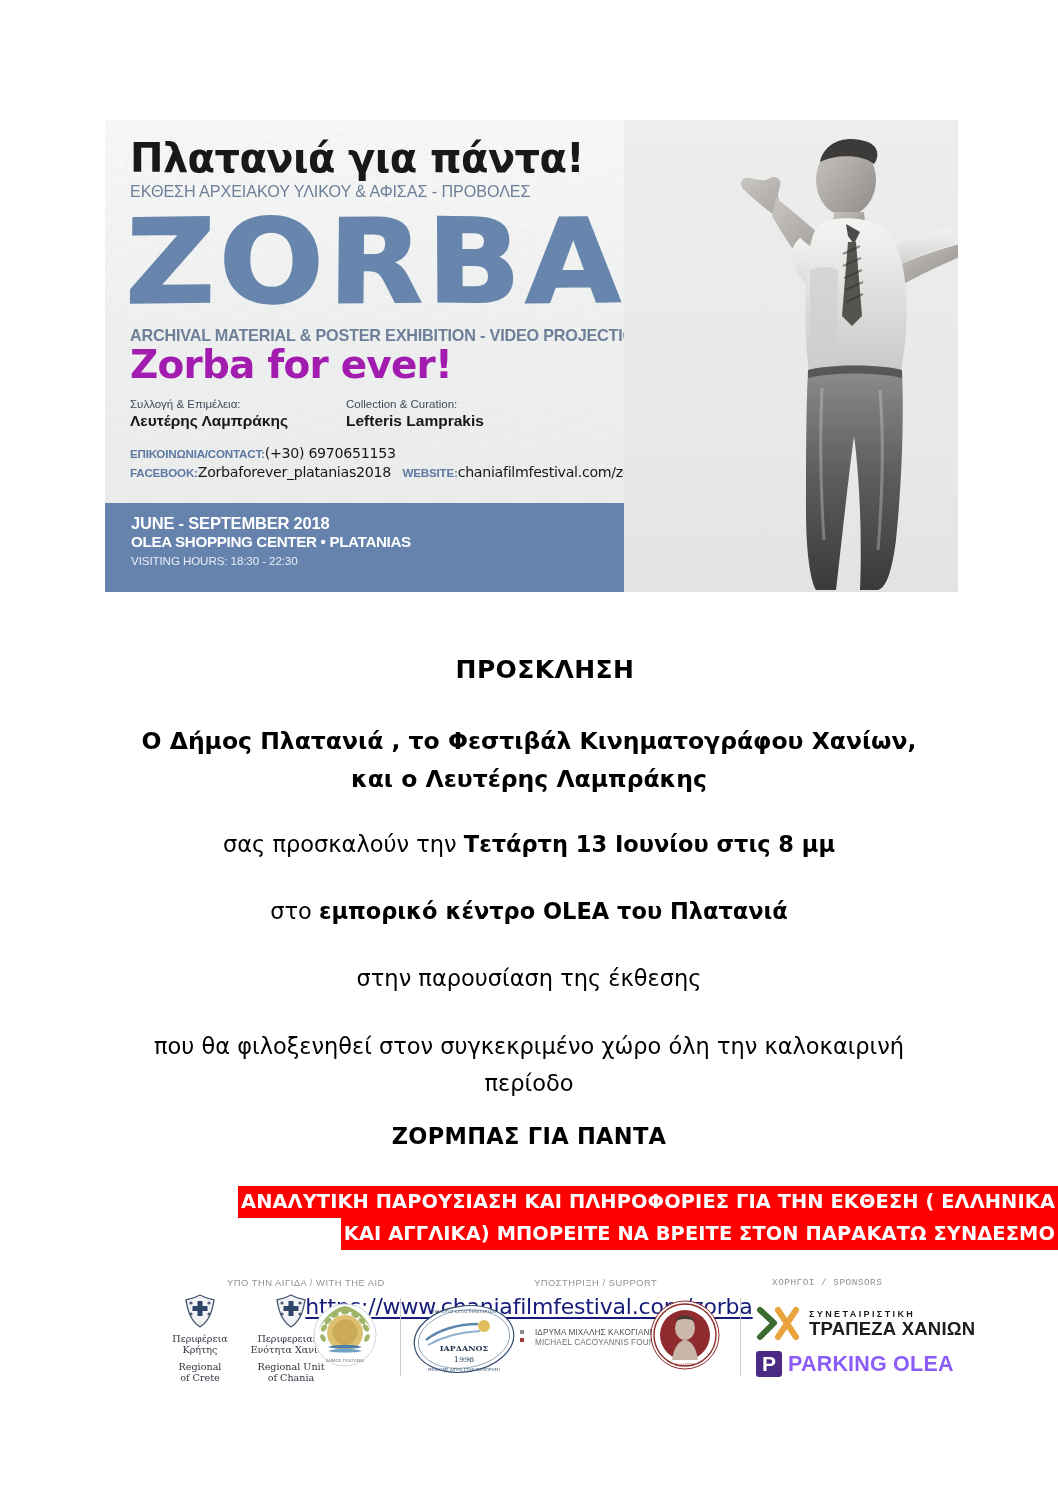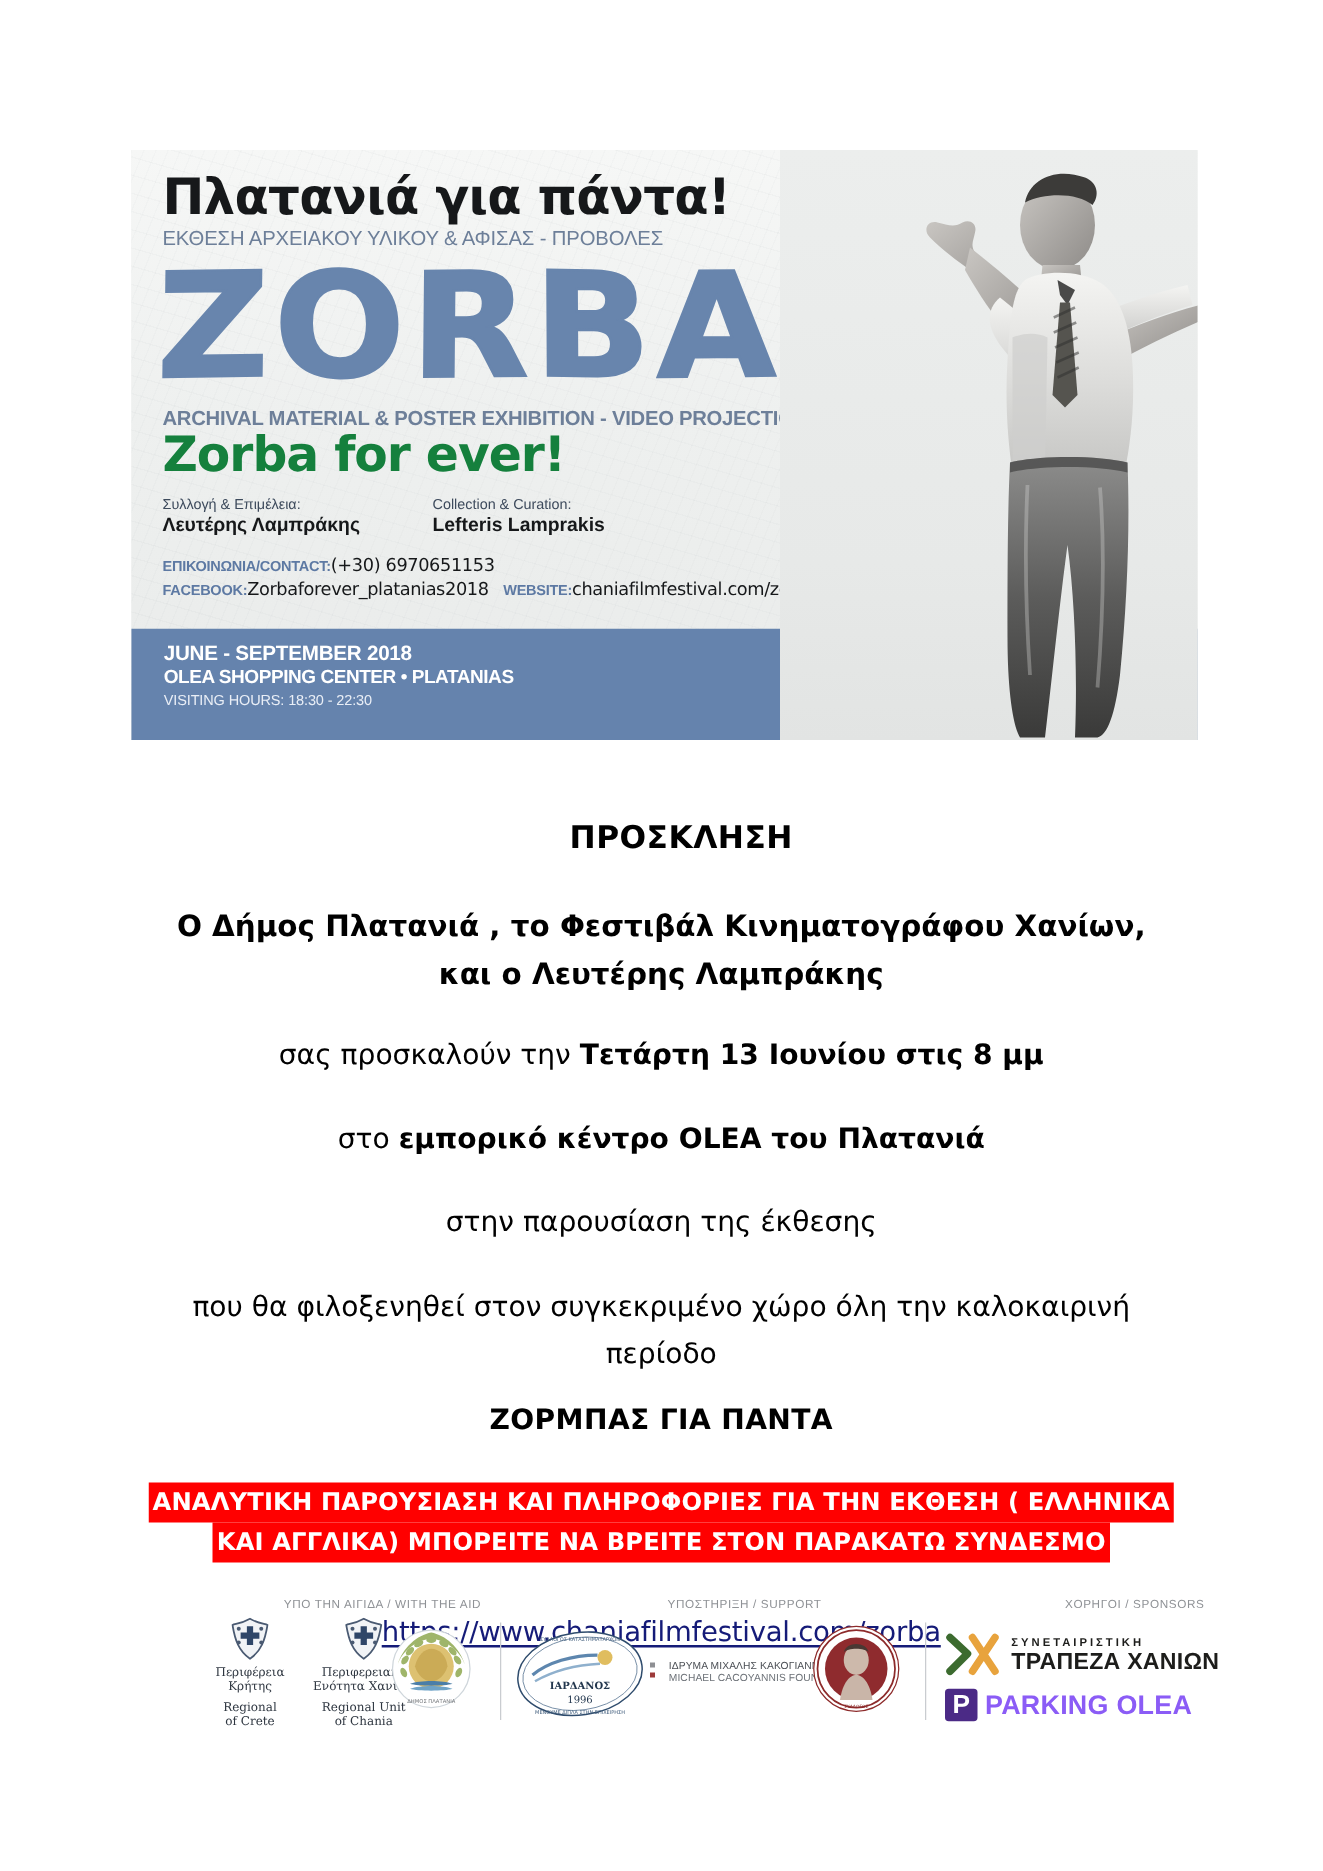--- a/index.html
+++ b/index.html
@@ -116,21 +116,21 @@
     color: #6d7f99;
     line-height: 1.0;
     margin: 4px 0 2px 0;
     white-space: nowrap;
   }
   .b-title-en {
     font-family: "DejaVu Sans", sans-serif;
     font-weight: 700;
     font-size: 39px;
     letter-spacing: -0.8px;
-    color: #15803d;
+    color: #a21caf;
     line-height: 1.05;
     margin: 0 0 12px 0;
     white-space: nowrap;
   }
 
   .curation {
     display: flex;
     gap: 36px;
     margin: 4px 0 14px 0;
   }
@@ -280,21 +280,21 @@
   }
   .p-wrap {
     font-size: 22.5px;
     line-height: 1.62;
     margin: 0 auto 20px auto;
     width: 810px;
   }
 
   
   .redblock {
-    text-align: center;
+    text-align: right;
     margin: 10px 0 0 0;
     line-height: 0;
   }
   .redblock .rl {
     display: inline-block;
     background: #ff0000;
     color: #ffffff;
     font-family: "DejaVu Sans", sans-serif;
     font-weight: 700;
     font-size: 19.4px;
@@ -337,21 +337,21 @@
   .foot-label {
     position: absolute;
     font-family: "Liberation Sans", sans-serif;
     font-size: 9.4px;
     letter-spacing: 0.5px;
     color: #8f9296;
     white-space: nowrap;
   }
   .fl-1 { left: 193px; top: 5px; }
   .fl-2 { left: 500px; top: 5px; }
-  .fl-3 { left: 818px; top: 5px; }
+  .fl-3 { left: 738px; top: 5px; font-family: Liberation Mono, monospace; }
 
   .logos {
     position: absolute;
     left: 0; top: 22px;
     width: 1058px;
     height: 120px;
   }
   .logo {
     position: absolute;
     text-align: center;

